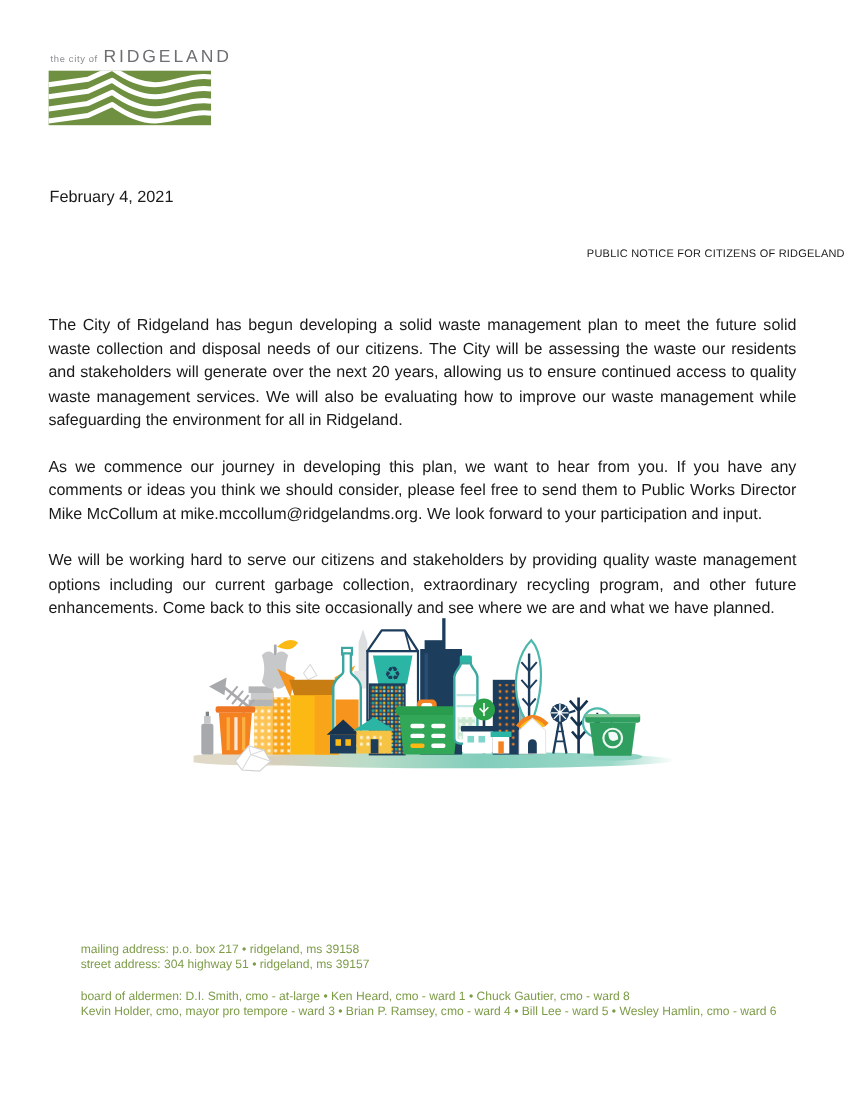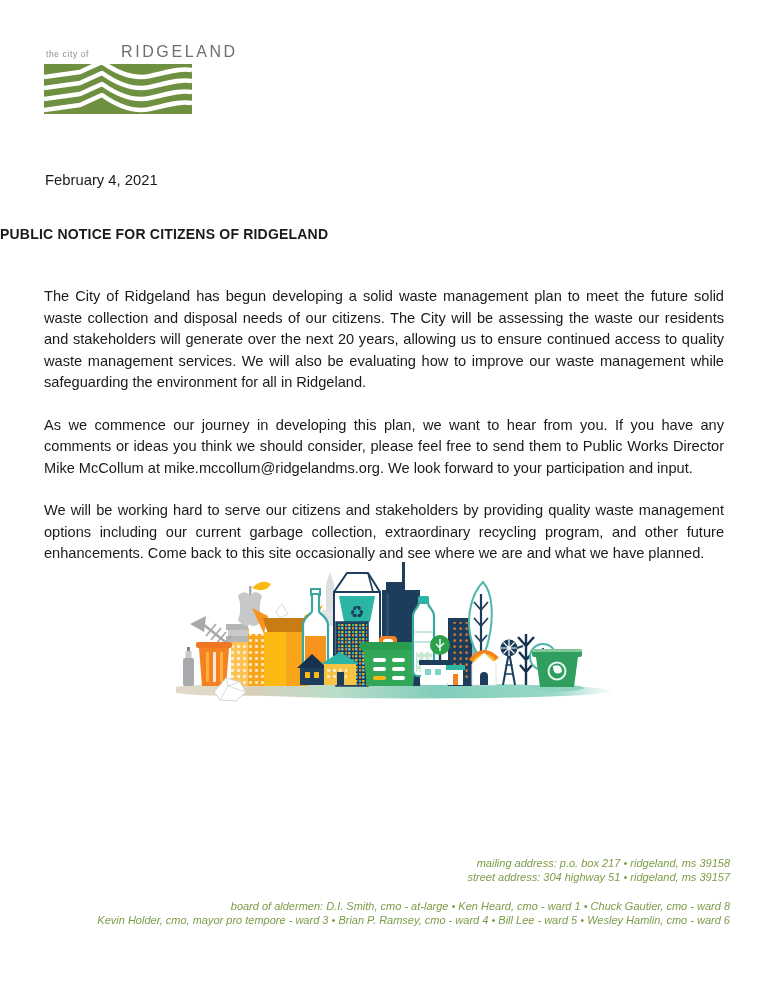--- a/index.html
+++ b/index.html
@@ -4,35 +4,35 @@
 <style>
   html,body{margin:0;padding:0;background:#ffffff;}
   .page{
     position:relative;width:768px;height:994px;background:#ffffff;overflow:hidden;
     font-family:"Liberation Sans", sans-serif;color:#1a1a1a;
   }
   
   .logo{position:absolute;left:44px;top:43px;width:148px;}
   .logo-text{display:flex;align-items:baseline;gap:5px;margin:0 0 3px 2px;white-space:nowrap;text-align:center;}
   .logo-tagline{font-size:8.5px;color:#8a8c8f;letter-spacing:.6px;}
-  .logo-name{font-size:16px;color:#6d6e71;letter-spacing:2.6px;margin-left:27px;}
+  .logo-name{font-size:16px;color:#6d6e71;letter-spacing:2.6px;}
   .logo-waves{display:block;width:148px;height:50px;}
   
   .date{position:absolute;left:45px;top:172px;font-size:14.8px;}
-  .title{position:absolute;left:0;width:100%;top:226px;margin:0;text-align:left;
-         font-size:14px;font-weight:bold;letter-spacing:.2px;}
+  .title{position:absolute;left:0;width:100%;top:226px;margin:0;text-align:right;
+         font-size:10px;font-weight:normal;letter-spacing:.2px;}
   .body-text{position:absolute;left:44px;top:286px;width:680px;font-size:14.6px;
              line-height:21.5px;text-align:justify;}
   .body-text p{margin:0 0 21px 0;}
   
   .illustration{position:absolute;left:176px;top:559px;width:436px;height:152px;}
   .illustration svg{display:block;}
   
-  .footer{position:absolute;right:38px;top:857px;text-align:right;
-          font-size:11px;line-height:13.5px;color:#7d9c48;font-style:italic;}
+  .footer{position:absolute;right:62px;top:857px;
+          font-size:11px;line-height:13.5px;color:#7d9c48;}
   .fgap{height:8px;}
 </style>
 </head>
 <body>
 
 <div class="page">
 
   <div class="logo">
     <div class="logo-text">
       <span class="logo-tagline">the city of</span>

